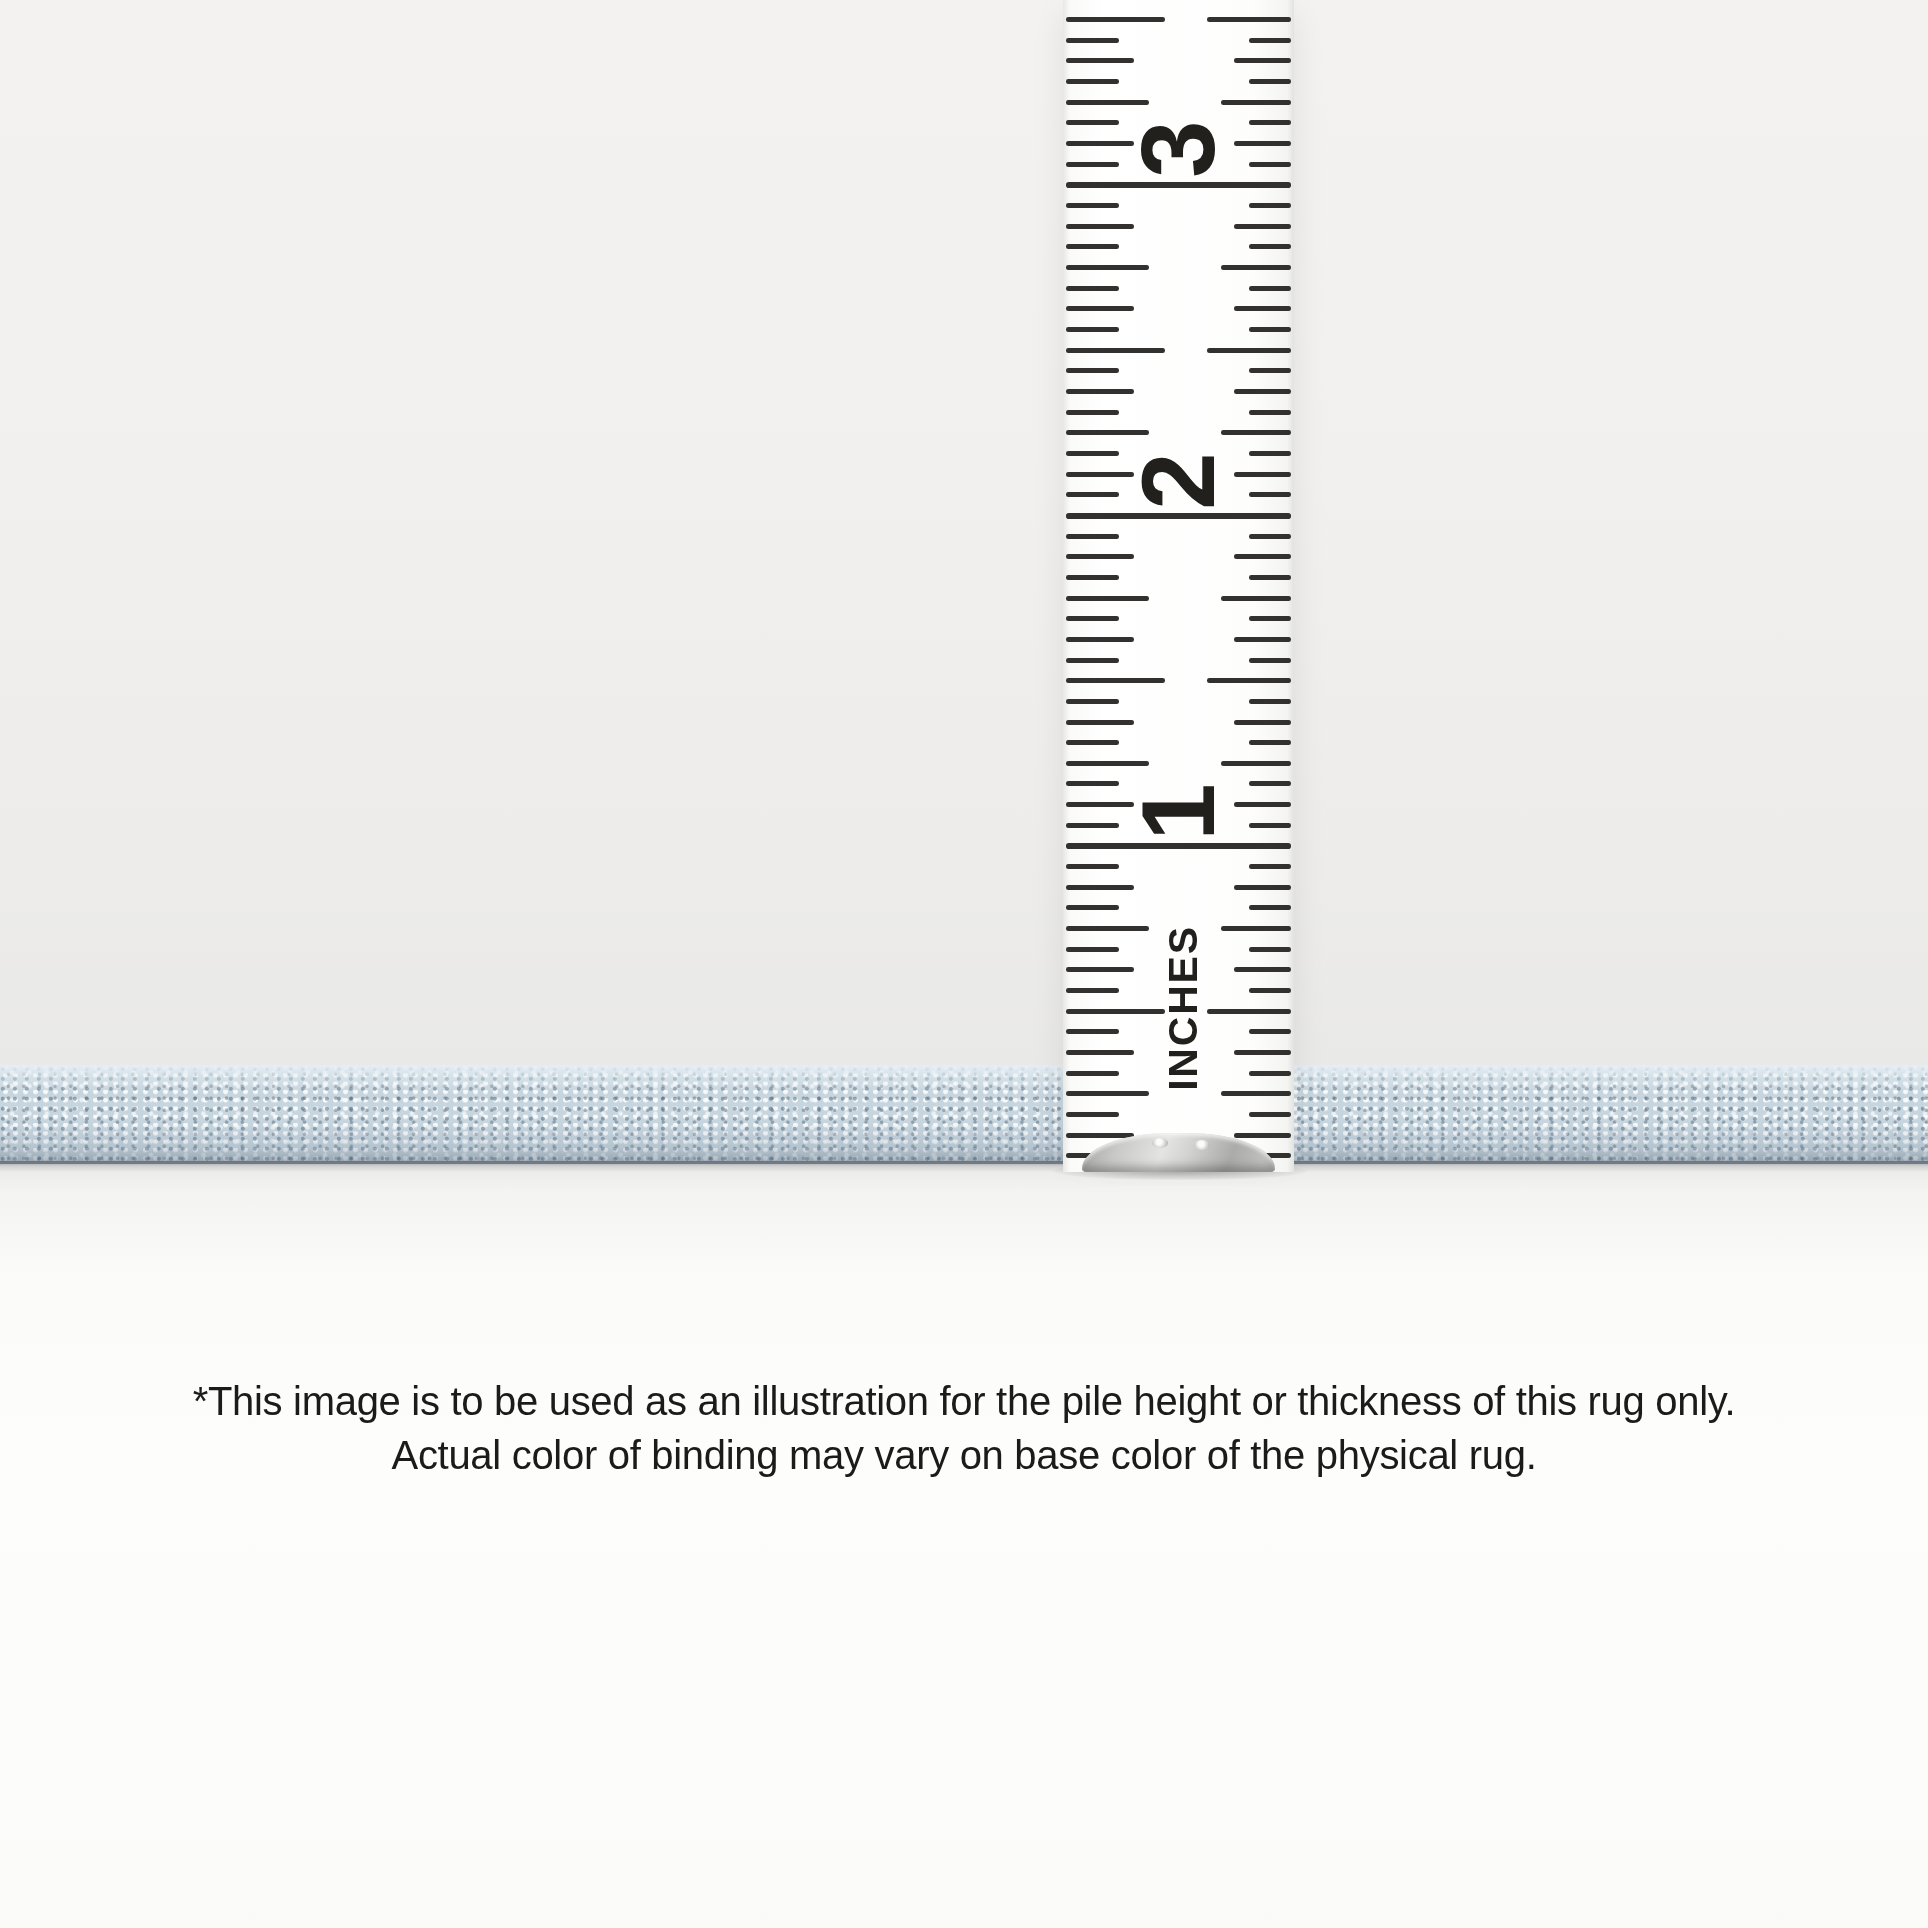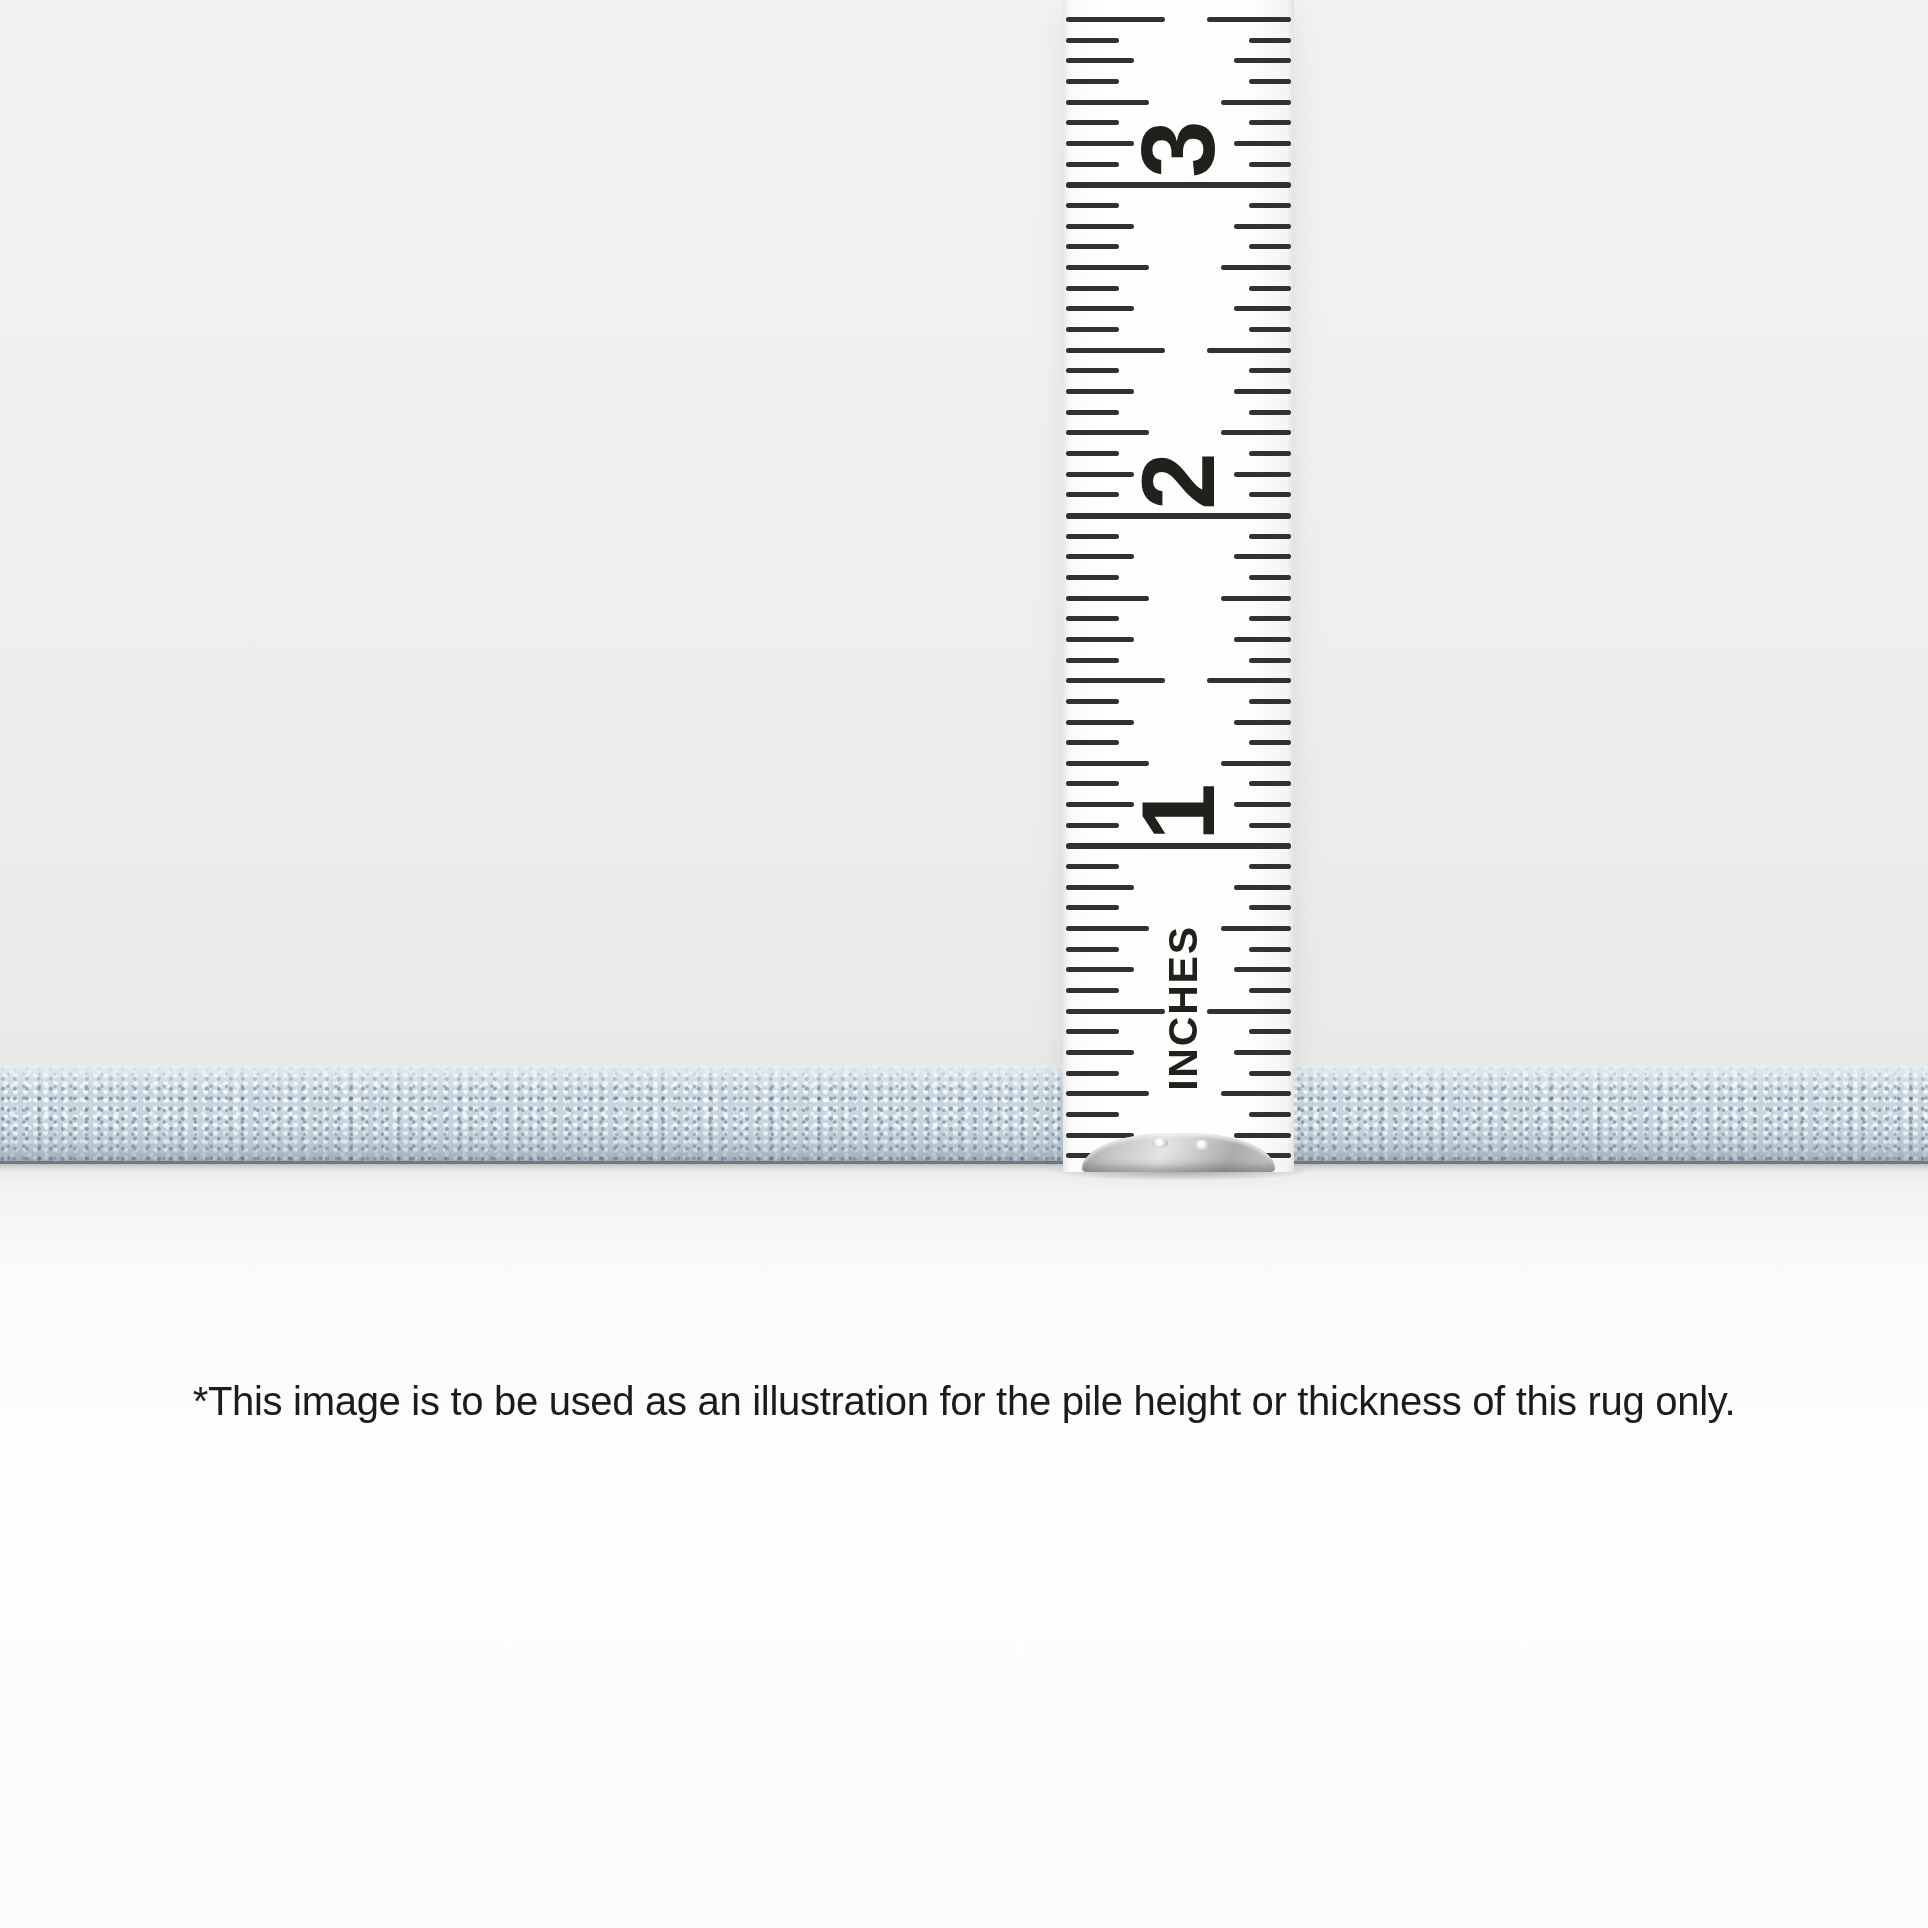--- a/index.html
+++ b/index.html
@@ -211,15 +211,16 @@
     <span class="num num3">3</span>
     <span class="unit">INCHES</span>
     <div class="tip">
       <i class="rivet r1"></i>
       <i class="rivet r2"></i>
     </div>
   </div>
 
   <div class="caption">
     <div>*This image is to be used as an illustration for the pile height or thickness of this rug only.</div>
+    <div>Actual color of binding may vary on base color of the physical rug.</div>
   </div>
 </div>
 
 
 </body></html>

